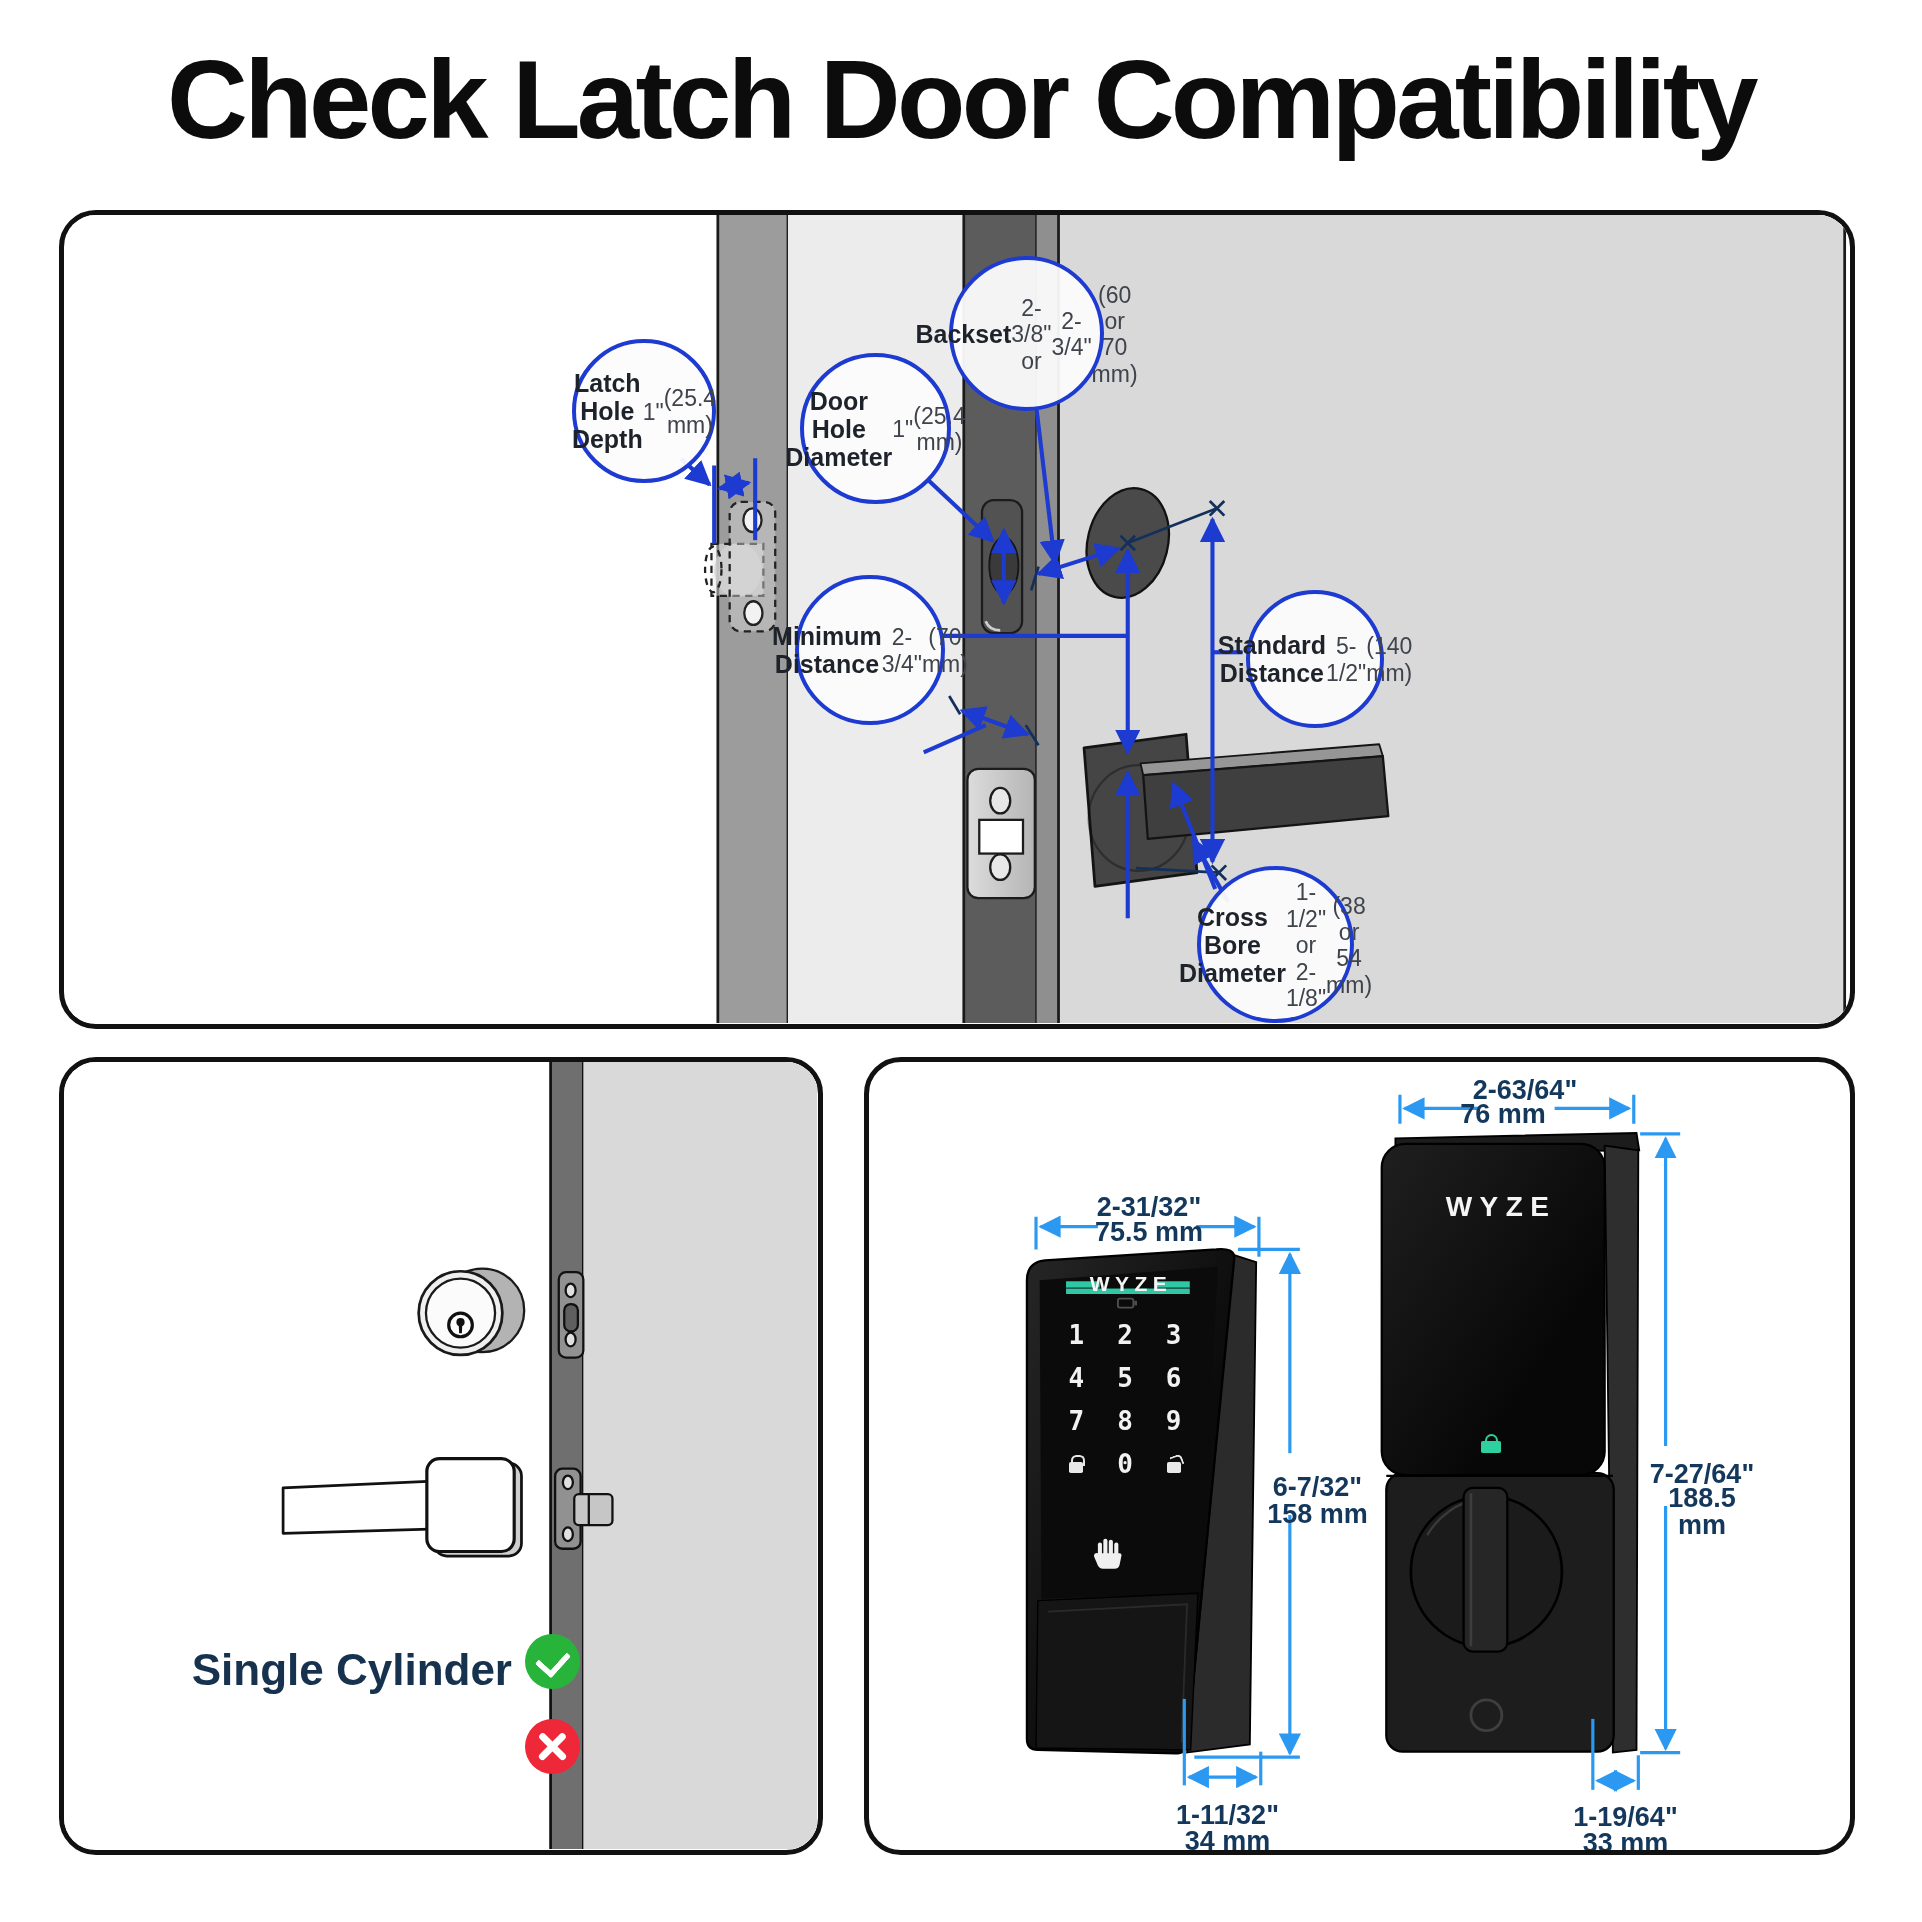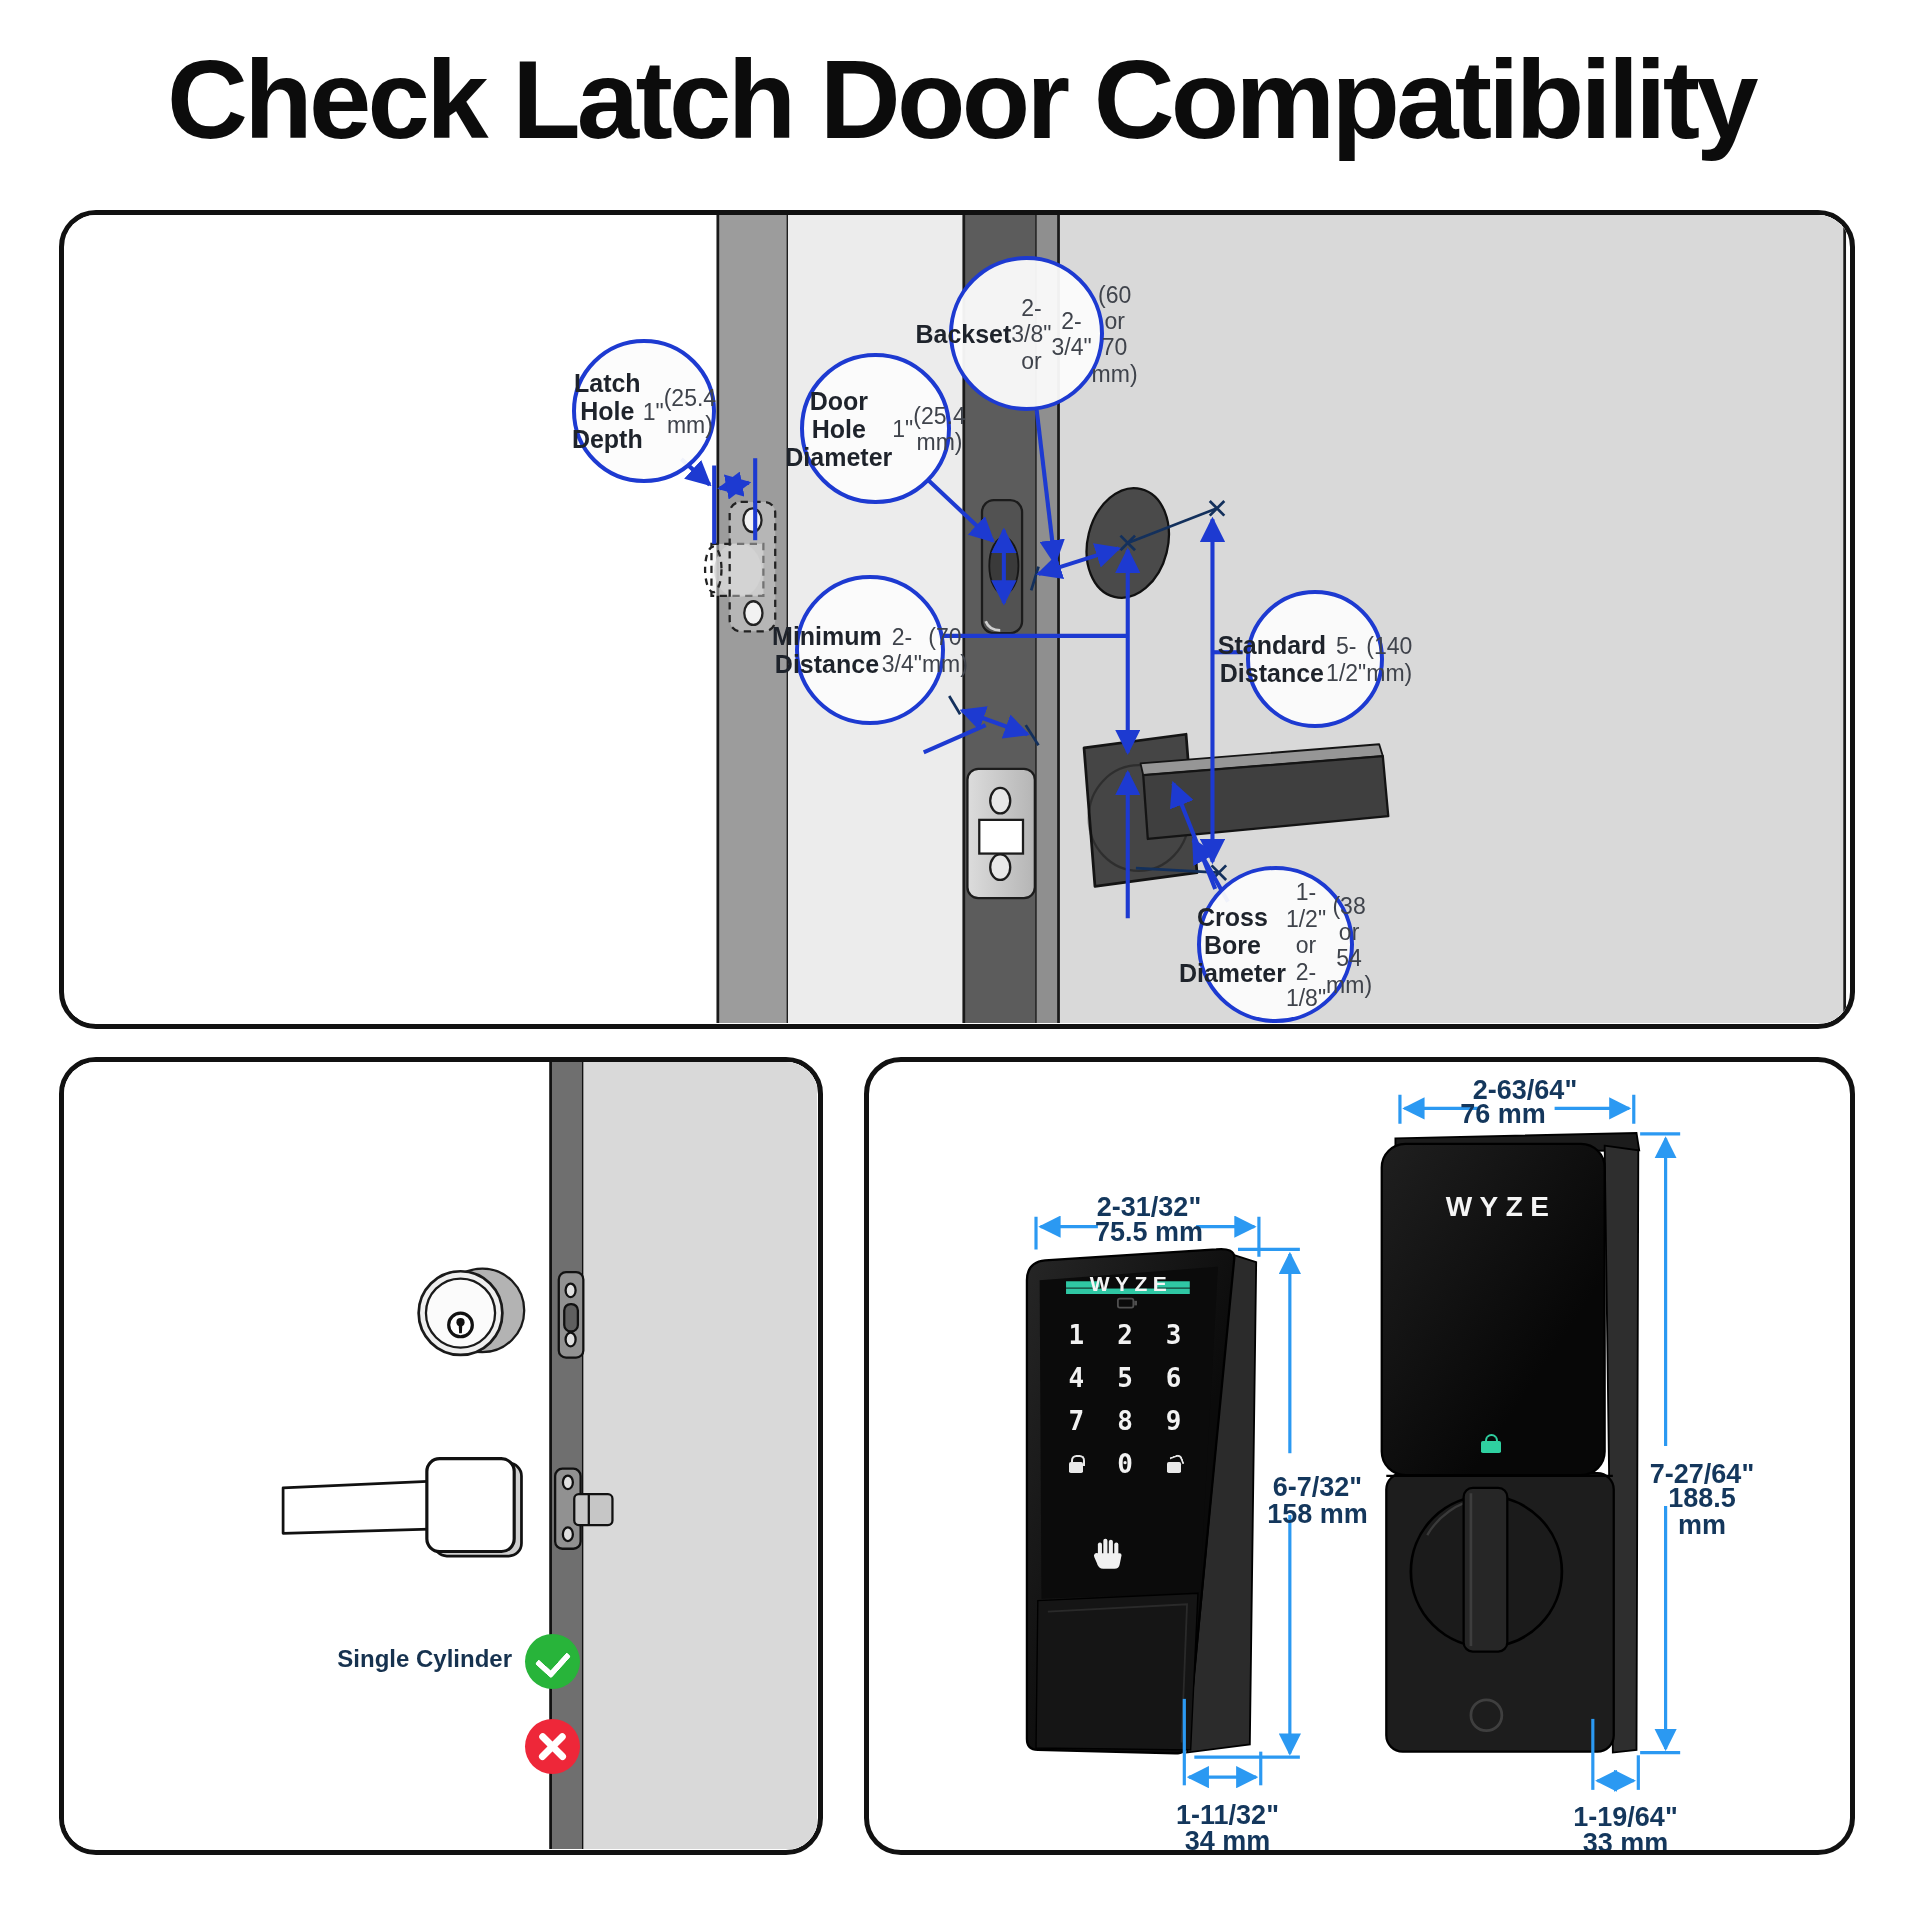--- a/index.html
+++ b/index.html
@@ -22,21 +22,21 @@
 
   
   .callout { position:absolute; border:4.6px solid #1d3ad1; border-radius:50%;
              background:rgba(252,252,252,0.95); display:flex; flex-direction:row;
              align-items:center; justify-content:center; text-align:center;
              line-height:1.12; padding:7.4px; }
   .callout .c-title { font-weight:bold; font-size:25px; color:#1e232b; }
   .callout .c-line  { font-size:23px; color:#3f434b; margin-top:1.8px; line-height:1.15; }
 
   
-  .cyl-label { position:absolute; font-size:24px; font-weight:bold; color:#16324f;
+  .cyl-label { position:absolute; font-size:44px; font-weight:bold; color:#16324f;
                text-align:right; width:397px; }
   .status-icon { position:absolute; width:55px; height:55px; border-radius:50%; }
   .check-icon { background:#28b43a; }
   .check-icon::after { content:""; position:absolute; left:16.6px; top:11px; width:15.7px;
                height:24px; border-right:6.5px solid #fff; border-bottom:6.5px solid #fff;
                transform:rotate(42deg); border-radius:2.8px; }
   .cross-icon { background:#ee2739; }
   .cross-icon::before, .cross-icon::after { content:""; position:absolute; left:10px;
                top:24px; width:35px; height:7.4px; background:#fff; border-radius:3.7px; }
   .cross-icon::before { transform:rotate(45deg); }

